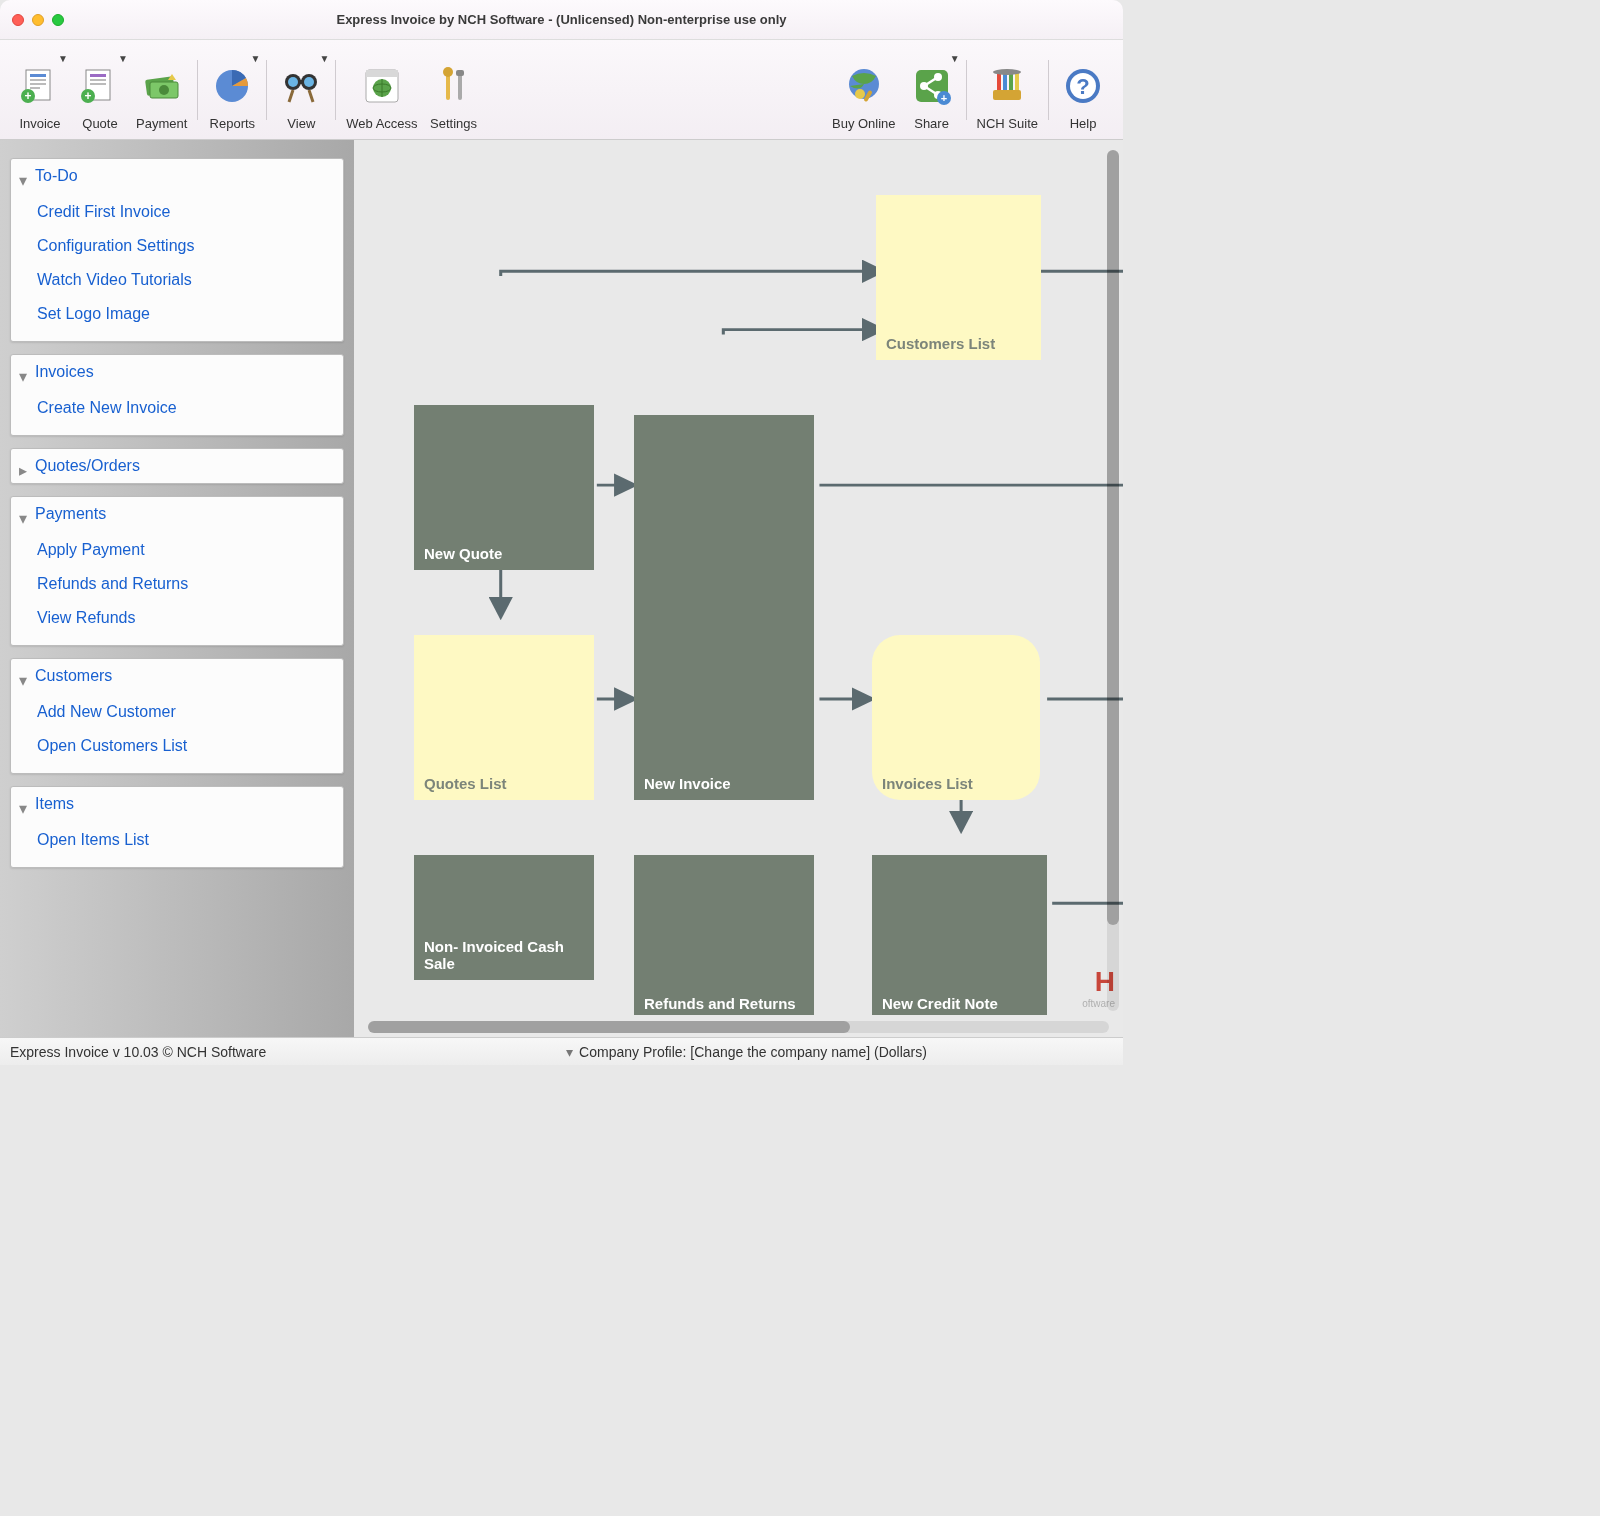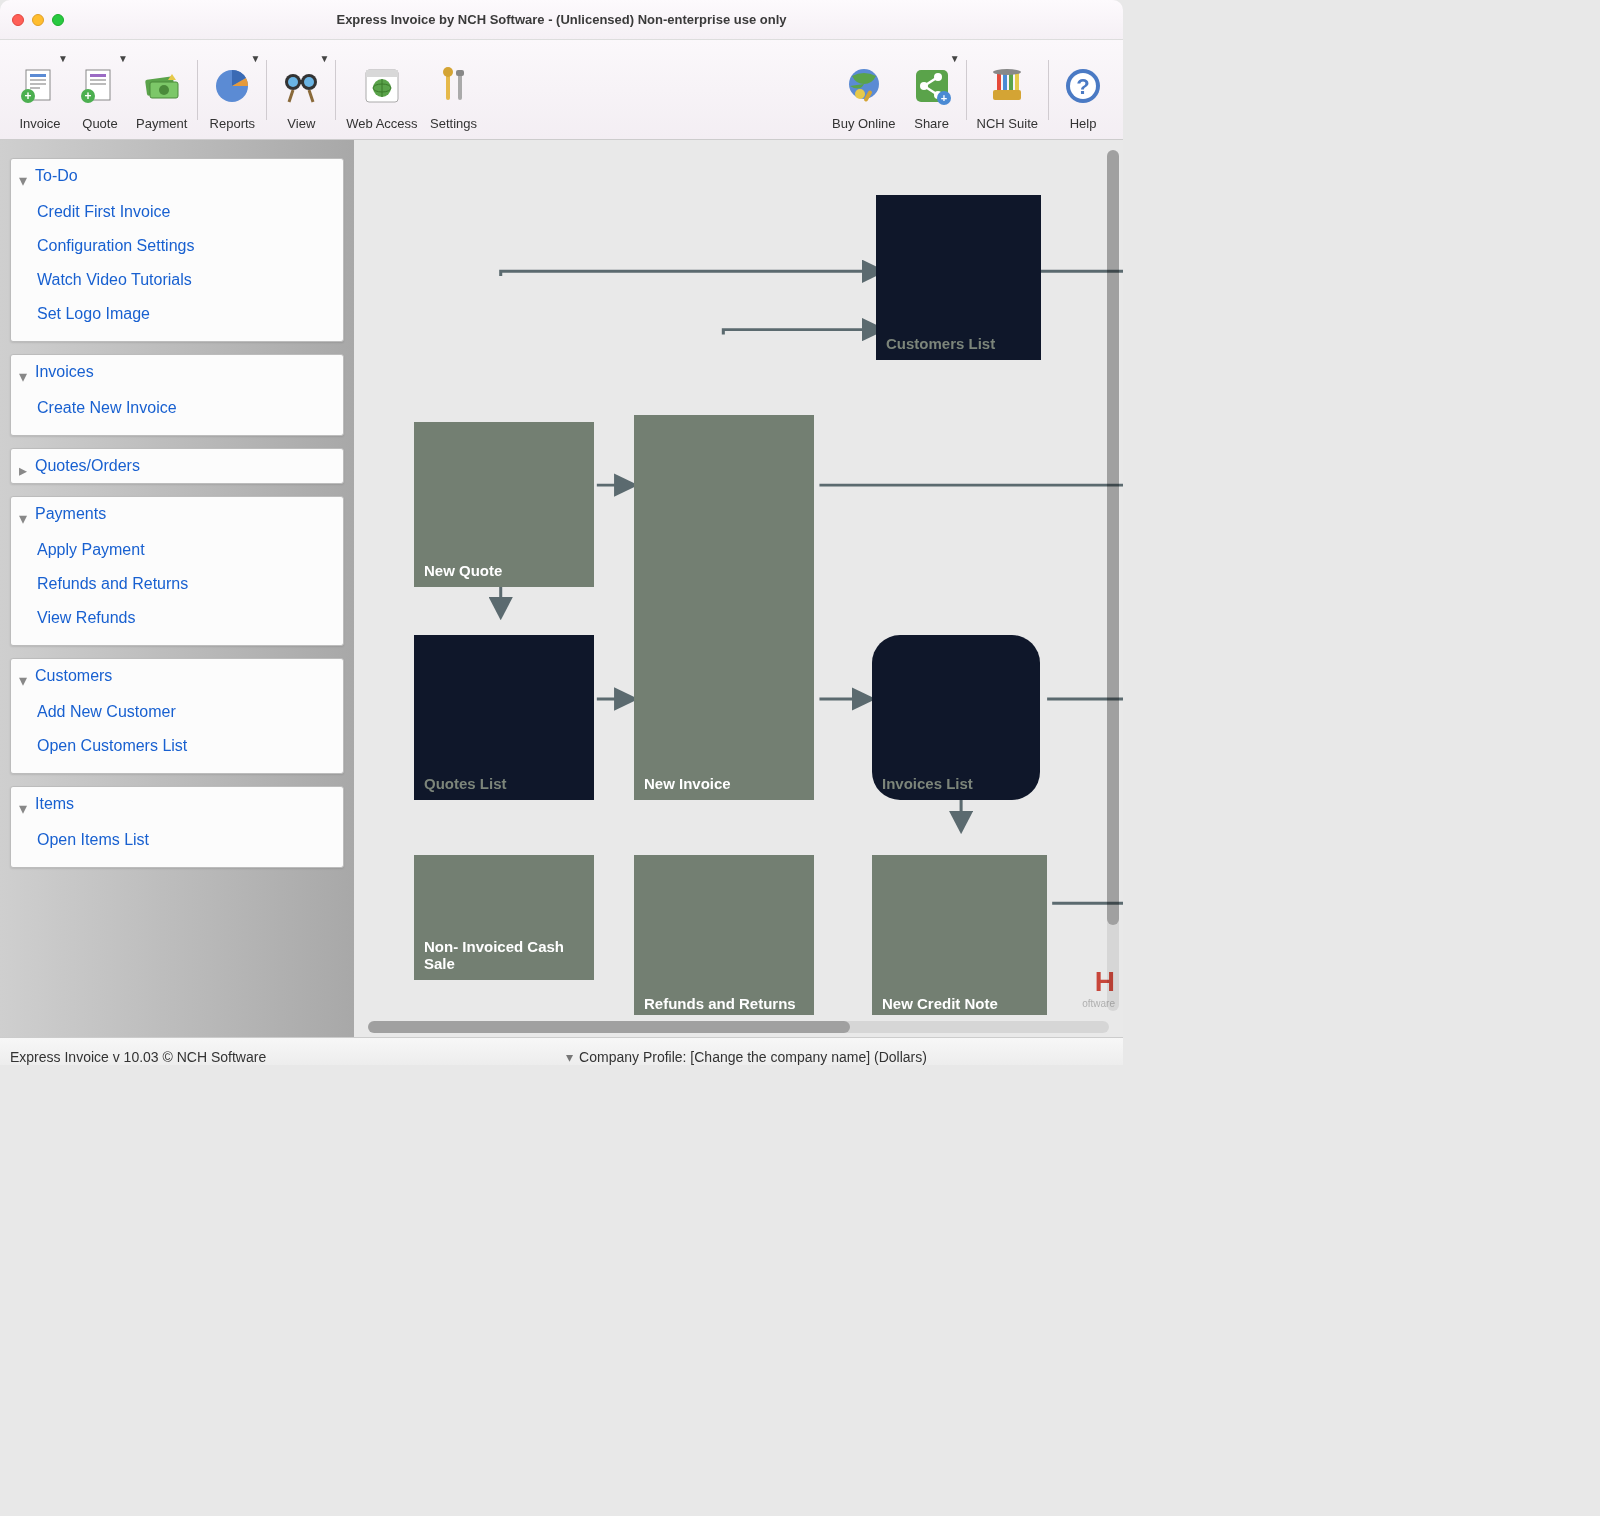--- a/index.html
+++ b/index.html
@@ -29,34 +29,34 @@
 .panel { background: #fcfcfc; border: 1px solid #bcbcbc; border-radius: 3px; margin-bottom: 12px; box-shadow: 0 1px 2px rgba(0,0,0,0.1); }
 .panel-hd { display: flex; align-items: center; padding: 8px 8px; font-size: 16px; color: #1860d0; cursor: pointer; }
 .chev { width: 10px; height: 10px; margin-right: 6px; display: inline-block; color: #888; }
 .panel-body { padding: 2px 0 10px 0; }
 .link { display: block; padding: 8px 8px 8px 26px; font-size: 16px; color: #1860d0; cursor: pointer; }
 
 .canvas-wrap { flex: 1; position: relative; background: #e9e9e9; overflow: hidden; }
 .canvas { position: absolute; left: 0; top: 0; right: 0; bottom: 22px; overflow: hidden; }
 .box { position: absolute; display: flex; align-items: flex-end; padding: 8px 10px; font-size: 15px; font-weight: 700; }
 .box.dark { background: #737f72; color: #fff; }
-.box.light { background: #0f172a; color: #7a7a7a; width: auto; height: auto; border-radius: 0; }
+.box.light { background: #fef9c3; color: #7a7a7a; width: auto; height: auto; border-radius: 0; }
 .box.light .lbl { color: #7c857a; font-weight: 700; }
 .box.dark .lbl { color: #fff; }
 
 .hscroll { position: absolute; left: 14px; right: 14px; bottom: 4px; height: 12px; background: rgba(0,0,0,0.08); border-radius: 6px; }
 .hthumb { position: absolute; left: 0; top: 0; width: 65%; height: 100%; background: rgba(0,0,0,0.25); border-radius: 6px; }
 .vscroll { position: absolute; top: 10px; bottom: 26px; right: 4px; width: 12px; background: rgba(0,0,0,0.08); border-radius: 6px; }
 .vthumb { position: absolute; top: 0; left: 0; height: 90%; width: 100%; background: rgba(0,0,0,0.25); border-radius: 6px; }
 
 svg.flow { position: absolute; left: 0; top: 0; width: 100%; height: 100%; pointer-events: none; }
 svg.flow line, svg.flow polyline { stroke: #5b6a6f; stroke-width: 3; fill: none; }
 svg.flow polygon { fill: #5b6a6f; }
 
-.statusbar { height: 28px; background: linear-gradient(#f7f7f7,#ededed); border-top: 1px solid #ccc; display: flex; align-items: flex-end; font-size: 14px; color: #333; padding: 0 10px; }
+.statusbar { height: 28px; background: linear-gradient(#f7f7f7,#ededed); border-top: 1px solid #ccc; display: flex; align-items: center; font-size: 14px; color: #333; padding: 0 10px; }
 .statusbar .mid { flex: 1; display: flex; justify-content: center; align-items: center; gap: 6px; cursor: pointer; }
 .statusbar .left { width: 370px; }
 
 .logo-corner { position: absolute; right: 8px; bottom: 28px; font-size: 10px; color: #b0b0b0; text-align: right; line-height: 1.1; }
 .logo-corner .big { font-size: 28px; font-weight: 900; color: #c8463a; }
 </style>
 </head>
 <body>
 
 <div class="titlebar">
@@ -304,21 +304,21 @@
 
         <line x1="600" y1="660" x2="600" y2="708" marker-end="url(#ah)"></line>
 
         <line x1="690" y1="785" x2="760" y2="785"></line>
       </svg>
 
       <div class="box light" style="left:522px; top:55px; width:165px; height:165px;">
           <span class="lbl">Customers List</span>
         </div>
 
-      <div class="box dark" style="left:60px; top:282px; width:180px; height:165px;">
+      <div class="box dark" style="left:60px; top:265px; width:180px; height:165px;">
           <span class="lbl">New Quote</span>
         </div>
 
       <div class="box light" style="left:60px; top:495px; width:180px; height:165px;">
           <span class="lbl">Quotes List</span>
         </div>
 
       <div class="box dark" style="left:280px; top:275px; width:180px; height:385px;">
           <span class="lbl">New Invoice</span>
         </div>

